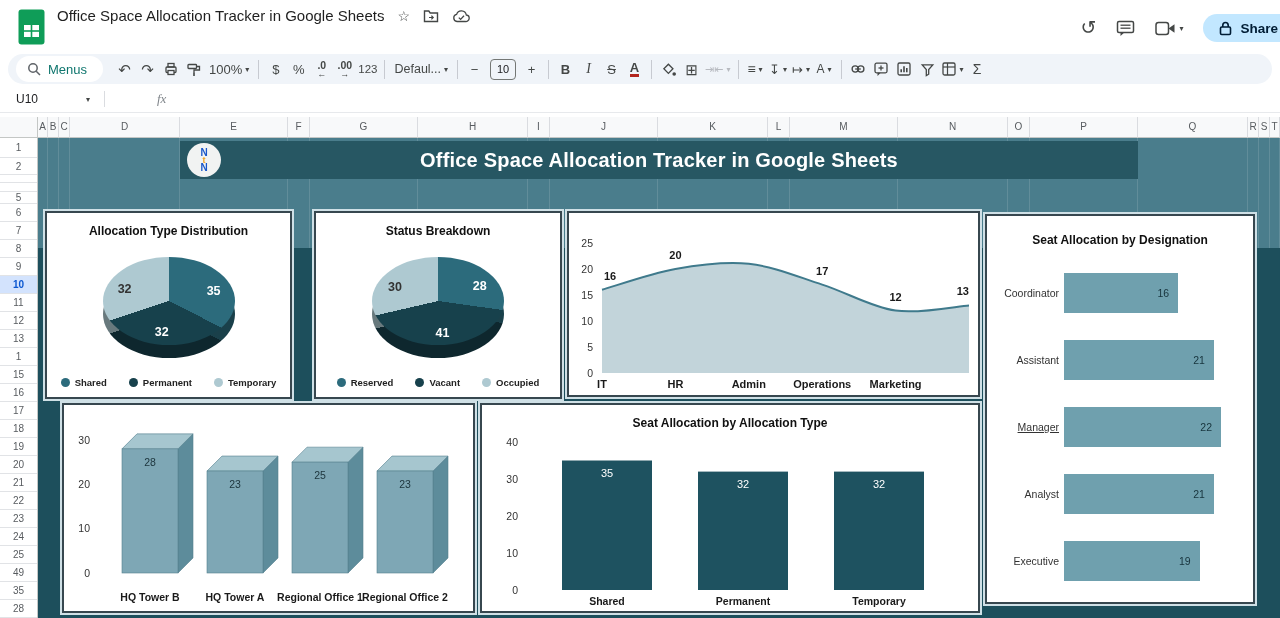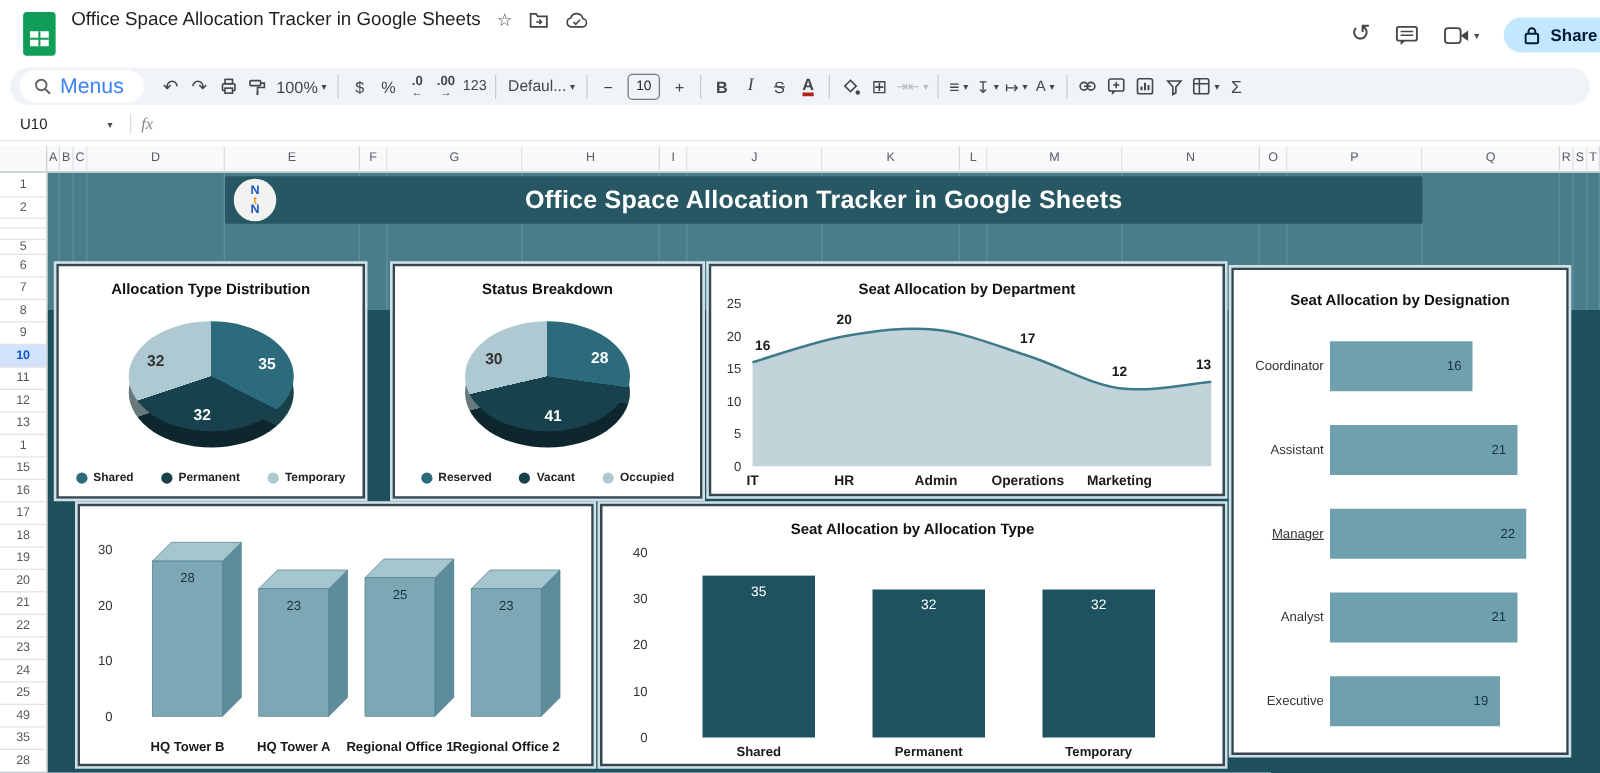--- a/index.html
+++ b/index.html
@@ -14,21 +14,21 @@
   .menu-item{padding:2px 7px;border-radius:4px;cursor:default;}
   .topbar-right{display:flex;align-items:center;gap:20px;padding-top:8px;flex:0 0 auto;}
   .top-icon{color:#444746;display:flex;align-items:center;}
   .hist-glyph{font-size:19px;line-height:16px;}
   .share-pill{background:#c2e7ff;height:28px;border-radius:16px;display:flex;align-items:center;gap:8px;
     padding:0 18px 0 16px;font-size:13.5px;font-weight:bold;color:#001d35;margin-right:-16px;}
   
   .toolbar-wrap{padding:2px 8px 0 8px;height:34px;box-sizing:border-box;}
   .toolbar{background:#f0f4f9;border-radius:20px;height:30px;display:flex;align-items:center;padding:0 8px;}
   .menus-pill{background:#fff;border-radius:14px;height:26px;display:flex;align-items:center;gap:7px;
-    padding:0 16px 0 11px;color:#3b82f6;font-size:17px;margin-right:10px;}
+    padding:0 16px 0 11px;color:#0f766e;font-size:13px;margin-right:10px;}
   .tbtn{min-width:23px;height:24px;display:flex;align-items:center;justify-content:center;
     border-radius:4px;color:#444746;font-size:13px;padding:0 2px;box-sizing:border-box;}
   .tbtn.wide{padding:0 4px;}
   .glyph{font-size:15px;line-height:15px;}
   .caret{font-size:8px;color:#444746;margin-left:3px;}
   .sep{width:1px;height:19px;background:#c7cad1;margin:0 5px;flex:0 0 auto;}
   .sizebox{width:24px;height:19px;border:1px solid #747775;border-radius:4px;text-align:center;
     font-size:11px;line-height:19px;color:#202124;margin:0 4px;}
   .bold-b{font-weight:bold;font-size:13px;}
   .ital-i{font-style:italic;font-family:"Liberation Serif",serif;font-size:14px;}
@@ -36,21 +36,21 @@
   .tcolor-a{font-size:13px;font-weight:bold;border-bottom:3px solid #b3261e;line-height:13px;}
   .grayed{color:#b7bac0;}
   .decbtn{display:flex;flex-direction:column;align-items:center;line-height:8px;}
   .decbtn .n{font-size:10.5px;font-weight:bold;}
   .decbtn .a{font-size:9px;margin-top:1px;}
   
   .formulabar{height:26px;display:flex;align-items:center;border-bottom:1px solid #e7e9ec;
     padding-left:12px;font-size:12px;color:#202124;}
   .namebox{width:74px;display:flex;justify-content:space-between;align-items:center;padding:0 6px 0 4px;}
   .fbar-sep{width:1px;height:16px;background:#dadce0;margin:0 8px;}
-  .fx{font-style:italic;font-family:"Liberation Serif",serif;color:#80868b;font-size:13px;margin-right:10px;}
+  .fx{font-style:italic;font-family:"Liberation Serif",serif;color:#80868b;font-size:13px;margin-right:10px;margin-left:44px;}
   .fbgap{height:4px;}
   .colheaders{height:21px;display:flex;background:#fff;}
   .corner{width:38px;background:#f8f9fa;border-right:1px solid #c4c7c5;border-bottom:1px solid #c4c7c5;box-sizing:border-box;flex:0 0 auto;}
   .colcell{height:21px;line-height:20px;text-align:center;font-size:10px;color:#575b5f;background:#f8f9fa;
     border-right:1px solid #dadce0;border-bottom:1px solid #c4c7c5;box-sizing:border-box;overflow:hidden;flex:0 0 auto;}
   
   .sheet{position:relative;width:1280px;height:481px;overflow:hidden;}
   .bg-top{position:absolute;left:0;top:0;width:100%;height:110px;background:#4a7d8c;}
   .bg-bottom{position:absolute;left:0;top:110px;right:0;bottom:0;background:#1d4f5c;}
   .gridline{position:absolute;top:0;height:110px;width:1px;background:rgba(255,255,255,.13);}
@@ -421,21 +421,20 @@
             <span>Vacant</span>
           </span>
           <span class="legend-item">
             <span class="dot" style="background: rgb(174, 201, 209);"></span>
             <span>Occupied</span>
           </span>
         </div>
       </div>
   </div>
   <div class="card card3">
-    <div class="card-title">Seat Allocation by Department</div>
     <div class="card-body"><svg viewBox="0 0 413 186" width="413" height="186">
           <text x="24" y="33.5" text-anchor="end" font-size="10.5" fill="#333">25</text>
           <text x="24" y="59.5" text-anchor="end" font-size="10.5" fill="#333">20</text>
           <text x="24" y="85.5" text-anchor="end" font-size="10.5" fill="#333">15</text>
           <text x="24" y="111.5" text-anchor="end" font-size="10.5" fill="#333">10</text>
           <text x="24" y="137.5" text-anchor="end" font-size="10.5" fill="#333">5</text>
           <text x="24" y="163.5" text-anchor="end" font-size="10.5" fill="#333">0</text>
           <path d="M33 160 L33 76.8 C45.233333333333334 73.33333333333333,81.93333333333334 60.333333333333336,106.4 56 C130.86666666666667 51.666666666666664,155.33333333333334 48.199999999999996,179.8 50.8 C204.26666666666668 53.4,228.73333333333332 63.8,253.2 71.6 C277.66666666666663 79.39999999999999,302.1333333333333 94.13333333333333,326.6 97.6 C351.0666666666667 101.06666666666666,387.76666666666665 93.26666666666665,400 92.39999999999999 L400 160 Z" fill="#c2d4da"></path>
           <path d="M33 76.8 C45.233333333333334 73.33333333333333,81.93333333333334 60.333333333333336,106.4 56 C130.86666666666667 51.666666666666664,155.33333333333334 48.199999999999996,179.8 50.8 C204.26666666666668 53.4,228.73333333333332 63.8,253.2 71.6 C277.66666666666663 79.39999999999999,302.1333333333333 94.13333333333333,326.6 97.6 C351.0666666666667 101.06666666666666,387.76666666666665 93.26666666666665,400 92.39999999999999" fill="none" stroke="#3f7a8c" stroke-width="2"></path>
           <text x="33" y="175" text-anchor="middle" font-size="11" font-weight="bold" fill="#1a1a1a">IT</text>

